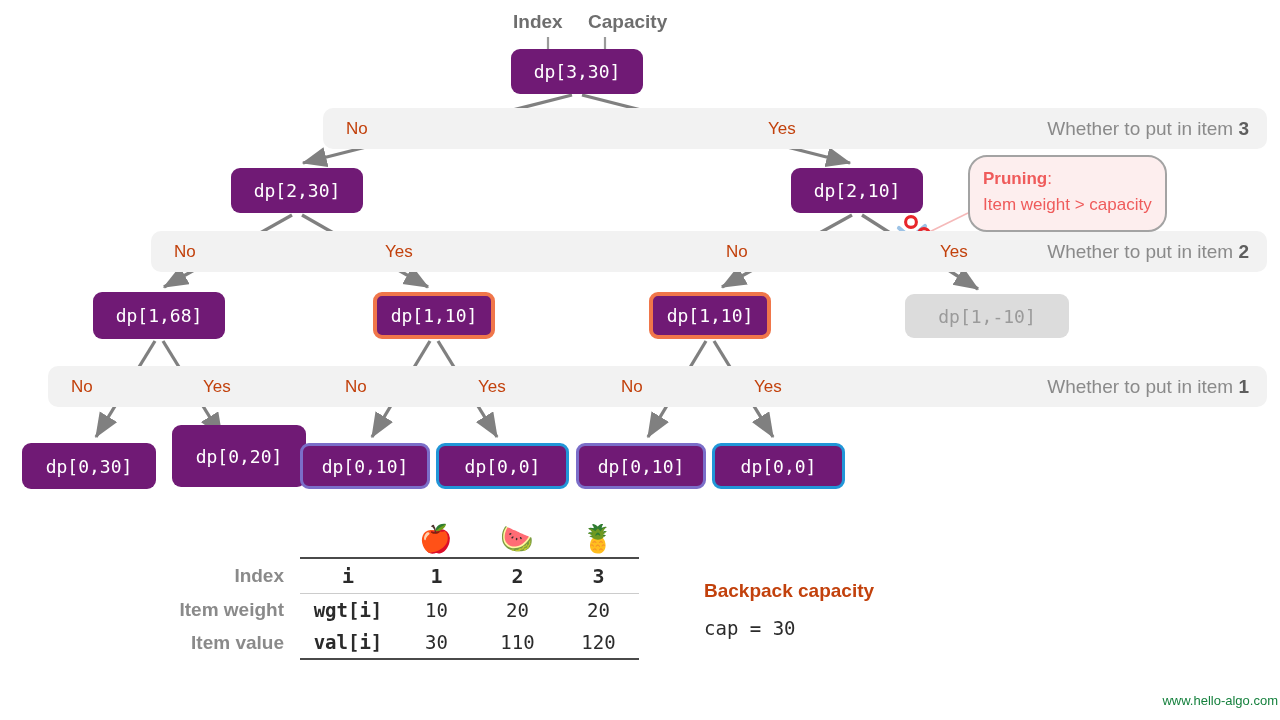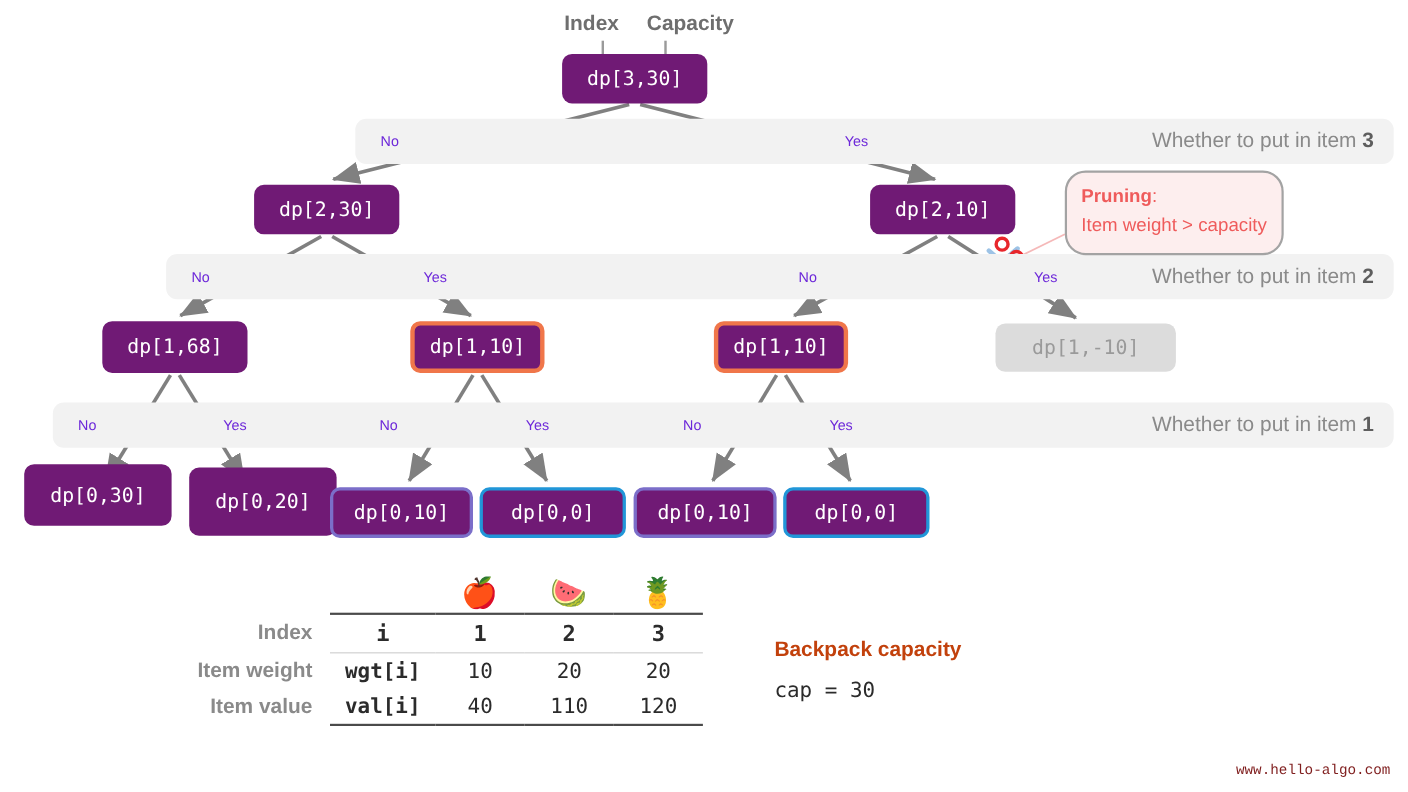--- a/index.html
+++ b/index.html
@@ -16,22 +16,22 @@
   
   .band {
     position: absolute;
     background: #f2f2f2;
     border-radius: 10px;
     display: flex;
     align-items: center;
   }
   .band .lbl {
     position: absolute;
-    color: #6d28d9;
-    font-size: 13px;
+    color: #c2410c;
+    font-size: 17px;
     white-space: nowrap;
   }
   .band .qlabel {
     position: absolute;
     right: 18px;
     color: #8a8a8a;
     font-size: 19px;
     white-space: nowrap;
   }
   .band .qlabel b { color: #5e5e5e; font-weight: bold; }
@@ -117,24 +117,24 @@
   }
   .capval {
     position: absolute;
     font-family: "DejaVu Sans Mono", monospace;
     font-size: 19px;
     color: #2b2b2b;
     white-space: nowrap;
   }
   .watermark {
     position: absolute;
-    right: 16px; bottom: 12px;
-    font-family: Liberation Mono, monospace;
+    right: 2px; bottom: 12px;
+    font-family: Liberation Sans, sans-serif;
     font-size: 13px;
-    color: #7f1d1d;
+    color: #15803d;
   }
 </style>
 </head>
 <body>
 
 <div id="stage">
 
   <svg class="edges" viewBox="0 0 1280 720">
     <defs>
       <marker id="ah" markerWidth="9" markerHeight="9" refX="7.2" refY="3.1" orient="auto" markerUnits="strokeWidth">
@@ -205,21 +205,21 @@
     </div>
 
   <div id="nodes-host">
       <div class="node " style="left: 511px; top: 49px; width: 132px; height: 45px;">dp[3,30]</div>
       <div class="node " style="left: 231px; top: 168px; width: 132px; height: 45px;">dp[2,30]</div>
       <div class="node " style="left: 791px; top: 168px; width: 132px; height: 45px;">dp[2,10]</div>
       <div class="node " style="left: 93px; top: 292px; width: 132px; height: 47px;">dp[1,68]</div>
       <div class="node orange" style="left: 373px; top: 292px; width: 122px; height: 47px;">dp[1,10]</div>
       <div class="node orange" style="left: 649px; top: 292px; width: 122px; height: 47px;">dp[1,10]</div>
       <div class="node muted" style="left: 905px; top: 294px; width: 164px; height: 44px;">dp[1,-10]</div>
-      <div class="node " style="left: 22px; top: 422px; width: 134px; height: 56px;">dp[0,30]</div>
+      <div class="node " style="left: 22px; top: 443px; width: 134px; height: 46px;">dp[0,30]</div>
       <div class="node " style="left: 160px; top: 425px; width: 134px; height: 62px; margin-left: 12px;">dp[0,20]</div>
       <div class="node purple" style="left: 300px; top: 443px; width: 130px; height: 46px;">dp[0,10]</div>
       <div class="node blue" style="left: 436px; top: 443px; width: 133px; height: 46px;">dp[0,0]</div>
       <div class="node purple" style="left: 576px; top: 443px; width: 130px; height: 46px;">dp[0,10]</div>
       <div class="node blue" style="left: 712px; top: 443px; width: 133px; height: 46px;">dp[0,0]</div>
     </div>
 
   <div class="callout" style="left:968px; top:155px;">
     <div class="t1">
       <b>Pruning</b><span>:</span>
@@ -247,21 +247,21 @@
           <tr>
             <td class="rowhdr noline">Item weight</td>
             <td class="key">wgt[i]</td>
             <td class="col">10</td>
             <td class="col">20</td>
             <td class="col">20</td>
           </tr>
           <tr class="rule-bot">
             <td class="rowhdr noline">Item value</td>
             <td class="key">val[i]</td>
-            <td class="col">40</td>
+            <td class="col">30</td>
             <td class="col">110</td>
             <td class="col">120</td>
           </tr>
         </tbody>
     </table>
   </div>
 
   <div class="caplabel" style="left:704px; top:580px;">Backpack capacity</div>
   <div class="capval" style="left:704px; top:617px;">cap = 30</div>
 

